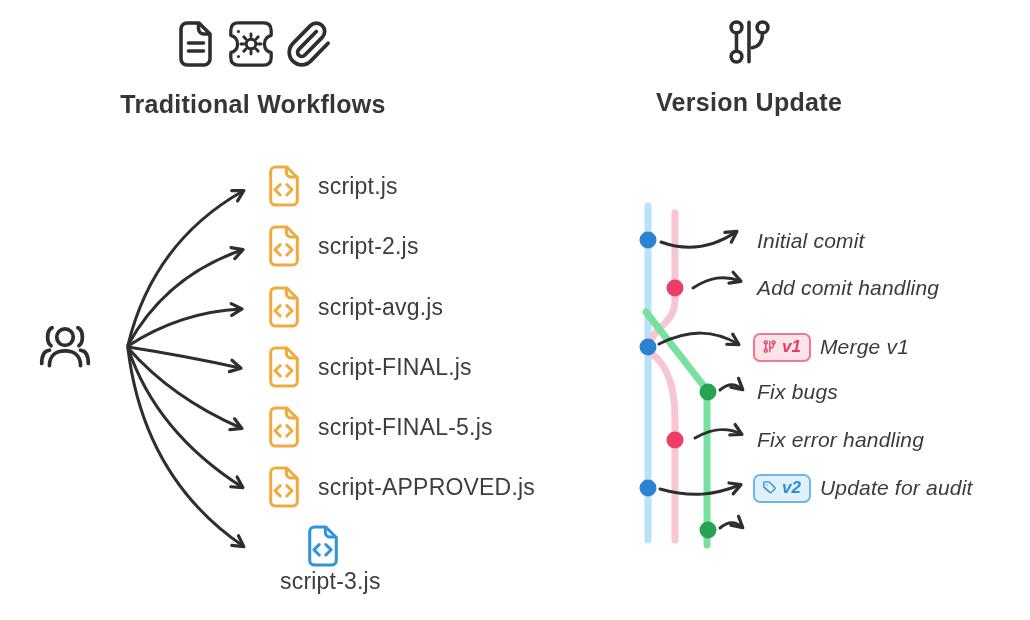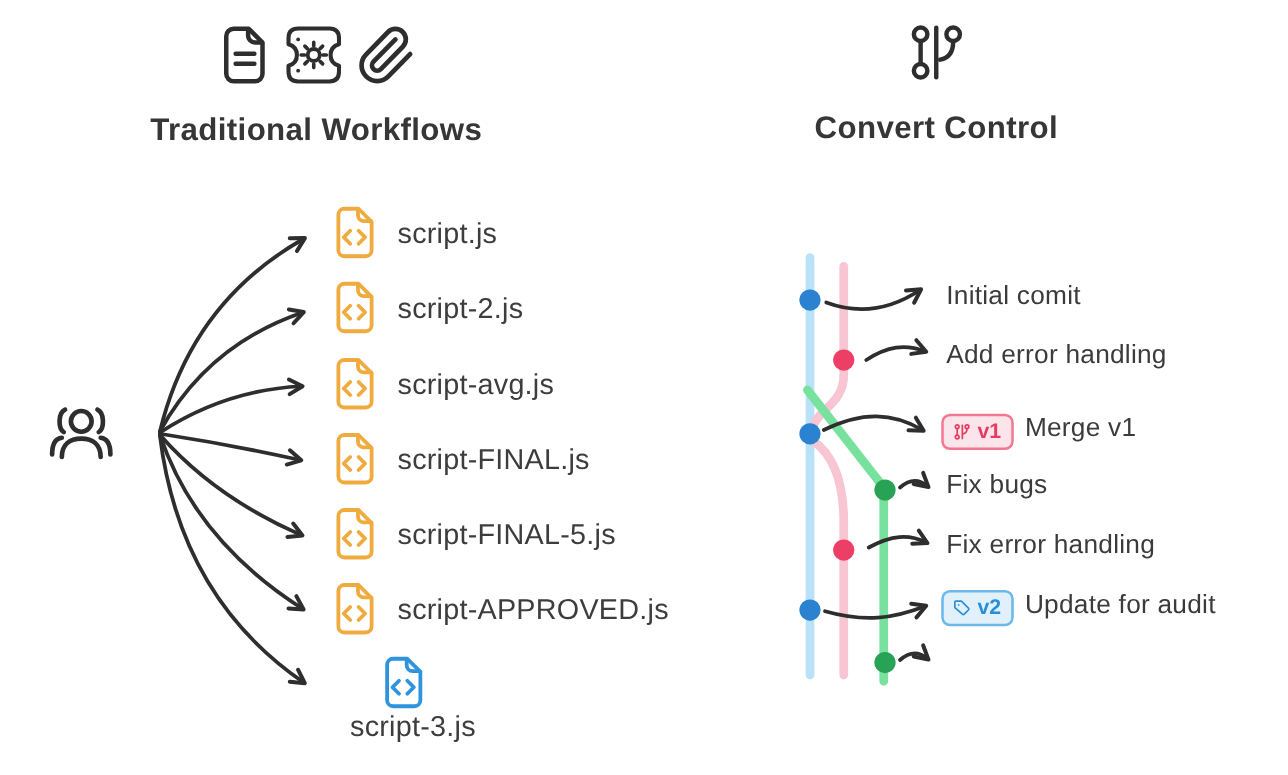--- a/index.html
+++ b/index.html
@@ -12,21 +12,21 @@
   .header{position:absolute;text-align:center;}
   .header .icons{display:flex;justify-content:center;align-items:center;gap:7px;height:52px;}
   .header .title{font-size:25px;font-weight:600;color:#363636;letter-spacing:.3px;margin-top:20px;}
   
   .file-row{position:absolute;display:flex;align-items:center;height:46px;}
   .file-row svg{width:38px;height:44px;flex:0 0 auto;}
   .file-row .fname{margin-left:15px;font-size:23px;font-weight:500;color:#3d3d3d;letter-spacing:.2px;}
   .file-row.yellow .stk{stroke:#f0ab3e;}
   .file-row.blue   .stk{stroke:#2f93dd;}
   
-  .commit-row{position:absolute;display:flex;align-items:flex-start;height:32px;gap:9px;}
+  .commit-row{position:absolute;display:flex;align-items:center;height:32px;gap:9px;font-style:italic;}
   .commit-row .clabel{font-size:21px;font-weight:500;color:#3b3b3b;letter-spacing:.2px;white-space:nowrap;}
   .badge{display:inline-flex;align-items:center;gap:5px;padding:1px 8px 2px 7px;border-radius:7px;
          font-size:17px;font-weight:600;line-height:22px;}
   .badge.pink{background:#fce4eb;border:2px solid #f27790;color:#e63c64;}
   .badge.blue{background:#e0f1fc;border:2px solid #6cb8ea;color:#2a8ed6;}
   svg{display:block;}
   .ink{stroke:#2e2e2e;fill:none;stroke-linecap:round;stroke-linejoin:round;}
 </style>
 </head>
 <body>
@@ -66,21 +66,21 @@
         <svg width="50" height="52" viewBox="0 0 48 48">
           <circle class="ink" stroke-width="3.4" cx="12" cy="10" r="5.2"></circle>
           <circle class="ink" stroke-width="3.4" cx="12" cy="38" r="5.2"></circle>
           <path class="ink" stroke-width="3.4" d="M12 15.5 V32.5"></path>
           <path class="ink" stroke-width="3.4" d="M24 5 V43"></path>
           <circle class="ink" stroke-width="3.4" cx="37" cy="10" r="5.2"></circle>
           <path class="ink" stroke-width="3.4" d="M37 15.5 C37 25 32.5 28.5 27 29.5"></path>
         </svg>
       </span>
     </div>
-    <div class="title">Convert Control</div>
+    <div class="title">Version Update</div>
   </div>
 
   <div class="abs" style="left:36px;top:320px;">
     <svg width="58" height="58" viewBox="0 0 56 56">
       <circle class="ink" stroke-width="3.6" cx="28" cy="16.5" r="8"></circle>
       <path class="ink" stroke-width="3.6" d="M13 44 C13 34 19.5 29.8 28 29.8 C36.5 29.8 43 34 43 44"></path>
       <path class="ink" stroke-width="3.6" d="M15.5 7.5 C10 10 10 22 14.5 24.8"></path>
       <path class="ink" stroke-width="3.6" d="M40.5 7.5 C46 10 46 22 41.5 24.8"></path>
       <path class="ink" stroke-width="3.6" d="M5.5 42 C5.5 33.5 8.5 29.7 13 29.2"></path>
       <path class="ink" stroke-width="3.6" d="M50.5 42 C50.5 33.5 47.5 29.7 43 29.2"></path>
@@ -200,21 +200,21 @@
           <path d="M16 21.5 l-5.5 5.5 5.5 5.5 M23 21.5 l5.5 5.5 -5.5 5.5"></path>
         </g>
       </svg>
     <span class="fname">script-3.js</span>
   </div>
 
   <div class="commit-row" style="left:757px;top:225px;">
     <span class="clabel">Initial comit</span>
   </div>
   <div class="commit-row" style="left:757px;top:272px;">
-    <span class="clabel">Add error handling</span>
+    <span class="clabel">Add comit handling</span>
   </div>
   <div class="commit-row" style="left:753px;top:331px;">
     <span class="badge pink">
       <svg width="15" height="15" viewBox="0 0 20 20">
         <g fill="none" stroke="#e63c64" stroke-width="1.8" stroke-linecap="round">
           <circle cx="5" cy="4.5" r="2"></circle>
             <circle cx="5" cy="15.5" r="2"></circle>
           <path d="M5 6.5 V13.5"></path>
             <path d="M10.5 3 V17"></path>
           <circle cx="15.5" cy="4.5" r="2"></circle>

